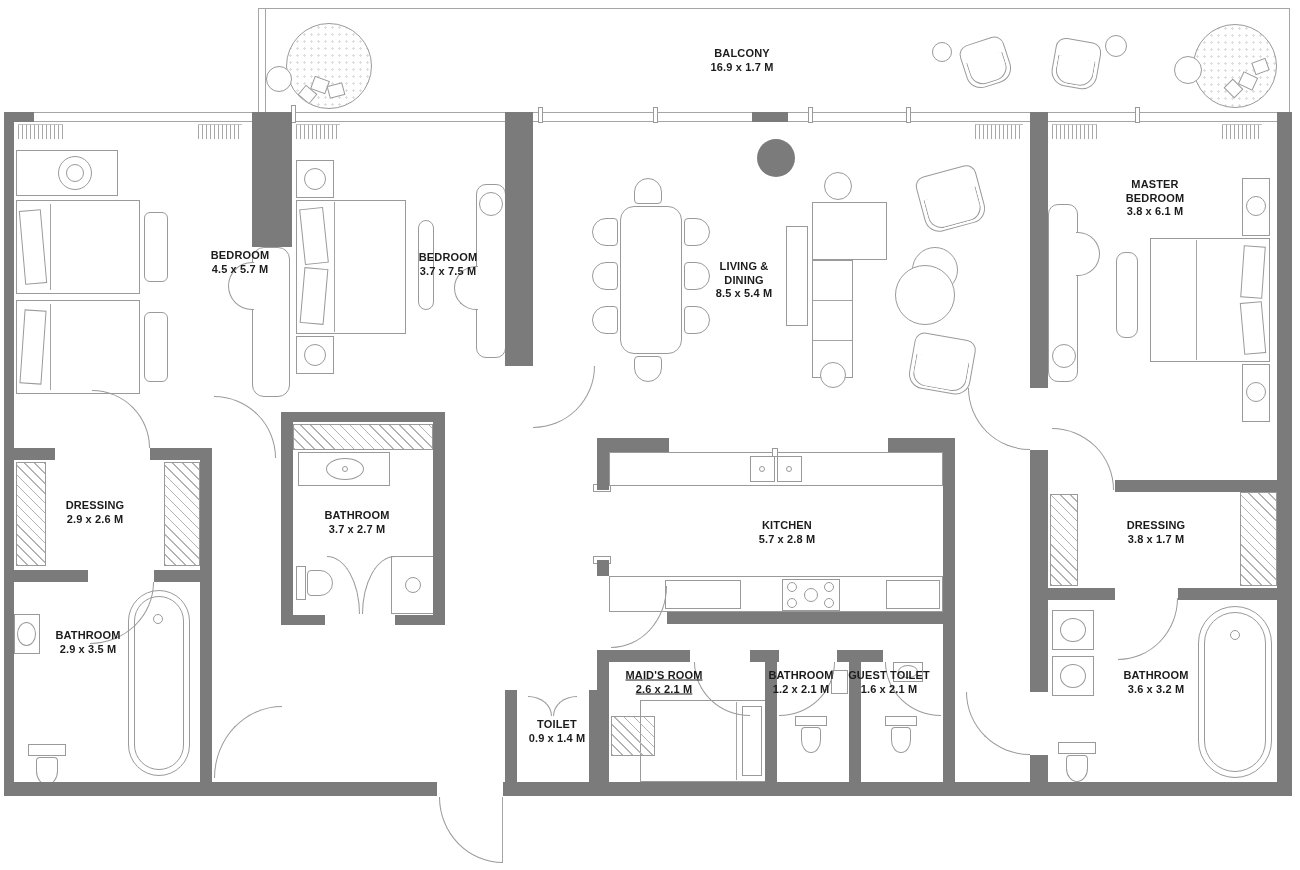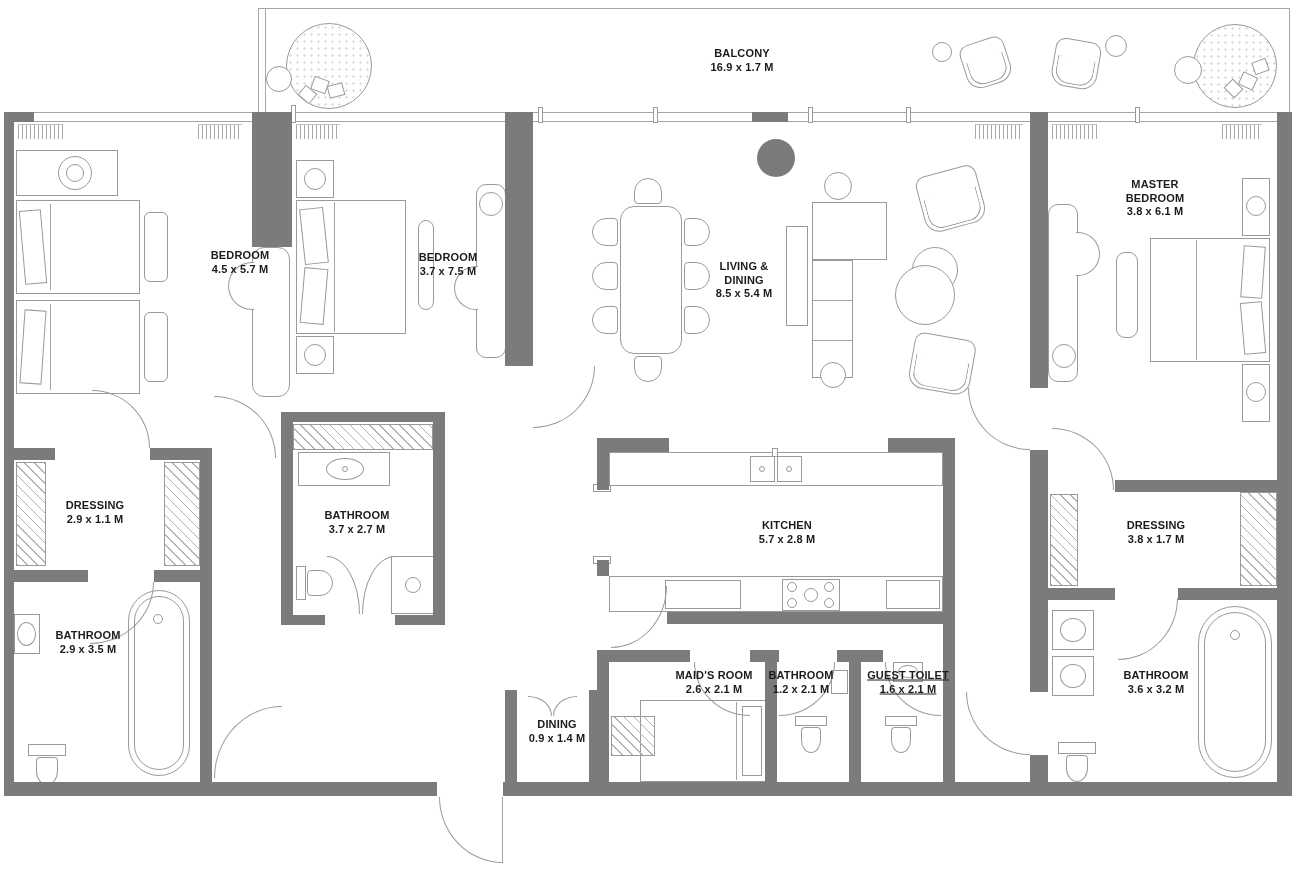--- a/index.html
+++ b/index.html
@@ -284,52 +284,52 @@
   <div class="lbl" style="left:744px;top:280px;max-width:70px;">
     <div>LIVING &amp; DINING</div>
     <div style="white-space:nowrap;">8.5 x 5.4 M</div>
   </div>
   <div class="lbl" style="left:1155px;top:198px;max-width:72px;">
     <div>MASTER BEDROOM</div>
     <div style="white-space:nowrap;">3.8 x 6.1 M</div>
   </div>
   <div class="lbl" style="left:95px;top:512px;">
     <div>DRESSING</div>
-    <div>2.9 x 1.1 M</div>
+    <div>2.9 x 2.6 M</div>
   </div>
   <div class="lbl" style="left:357px;top:522px;">
     <div>BATHROOM</div>
     <div>3.7 x 2.7 M</div>
   </div>
   <div class="lbl" style="left:88px;top:642px;">
     <div>BATHROOM</div>
     <div>2.9 x 3.5 M</div>
   </div>
   <div class="lbl" style="left:787px;top:532px;">
     <div>KITCHEN</div>
     <div>5.7 x 2.8 M</div>
   </div>
   <div class="lbl" style="left:1156px;top:532px;">
     <div>DRESSING</div>
     <div>3.8 x 1.7 M</div>
   </div>
-  <div class="lbl" style="left:714px;top:682px;min-width:110px;">
+  <div class="lbl" style="left:664px;top:682px;min-width:110px;text-decoration:underline;">
     <div>MAID'S ROOM</div>
     <div>2.6 x 2.1 M</div>
   </div>
   <div class="lbl" style="left:801px;top:682px;">
     <div>BATHROOM</div>
     <div>1.2 x 2.1 M</div>
   </div>
-  <div class="lbl" style="left:908px;top:682px;min-width:100px;text-decoration:underline;">
+  <div class="lbl" style="left:889px;top:682px;min-width:100px;">
     <div>GUEST TOILET</div>
     <div>1.6 x 2.1 M</div>
   </div>
   <div class="lbl" style="left:1156px;top:682px;">
     <div>BATHROOM</div>
     <div>3.6 x 3.2 M</div>
   </div>
   <div class="lbl" style="left:557px;top:731px;">
-    <div>DINING</div>
+    <div>TOILET</div>
     <div>0.9 x 1.4 M</div>
   </div>
 
 </div>
 
 </body></html>

